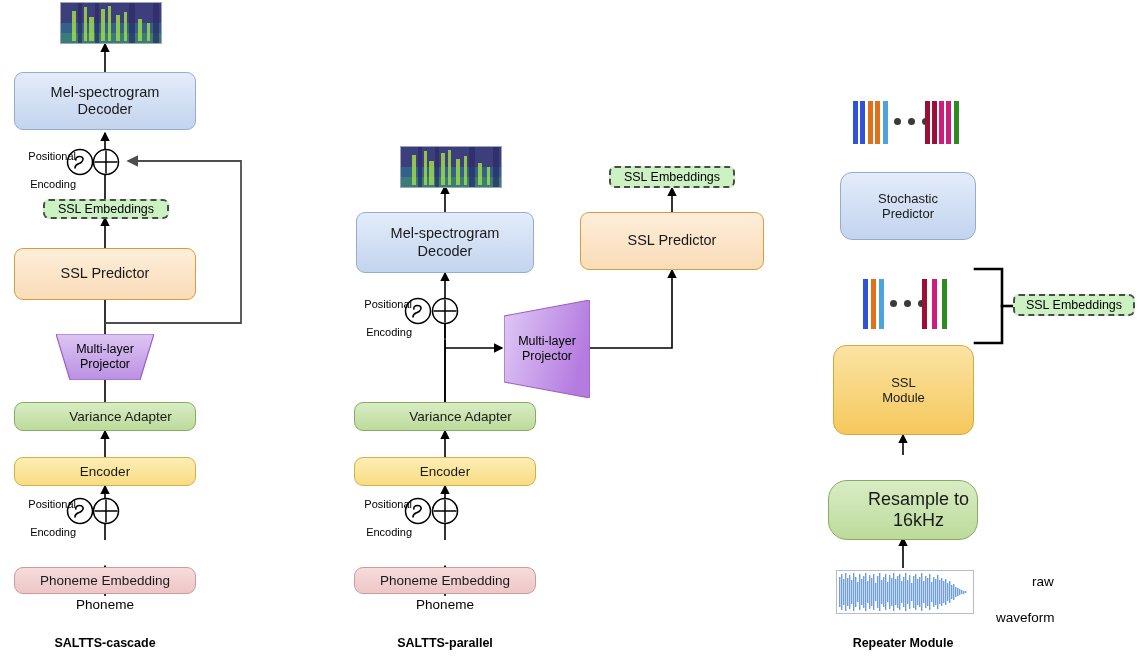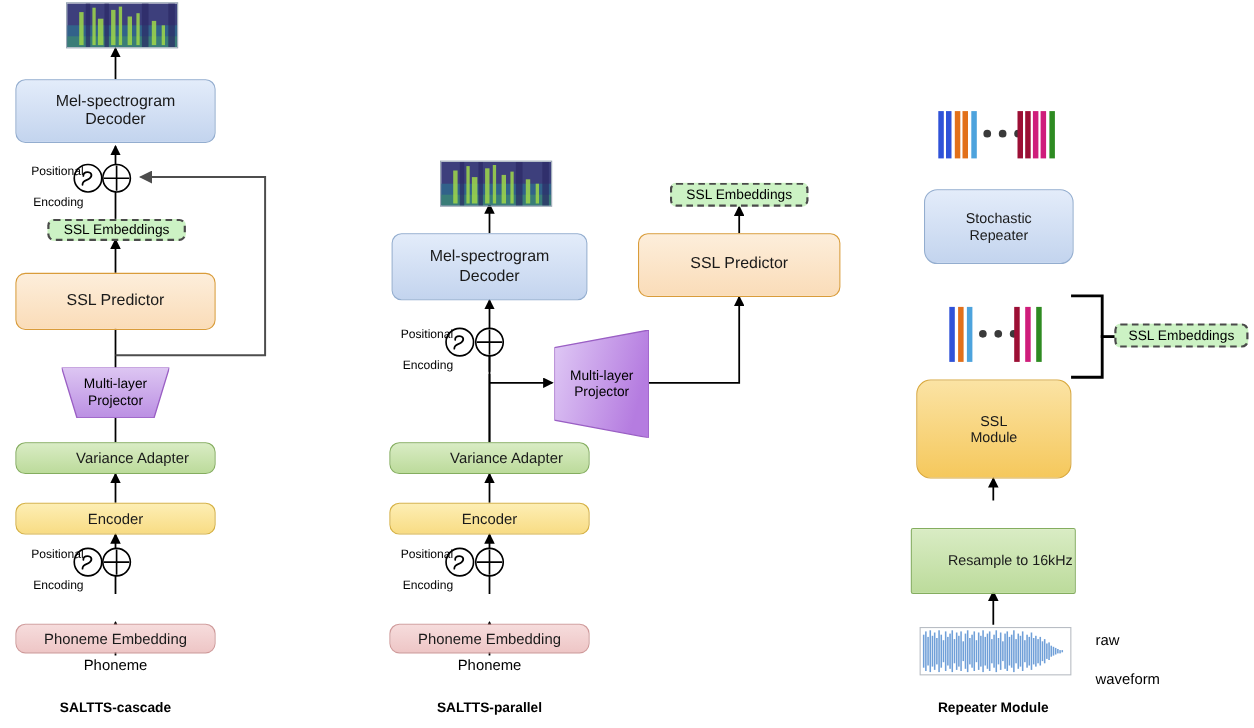--- a/index.html
+++ b/index.html
@@ -362,21 +362,21 @@
   <div class="bar" style="left:72px;width:5px;background:#9c0f35;"></div>
   <div class="bar" style="left:79px;width:5px;background:#9c0f35;"></div>
   <div class="bar" style="left:86px;width:5px;background:#cf1d7b;"></div>
   <div class="bar" style="left:93px;width:5px;background:#cf1d7b;"></div>
   <div class="bar" style="left:101px;width:5px;background:#2e8b22;"></div>
 </div>
 
 <div class="node blue" style="left:840px;top:172px;width:136px;height:68px;font-size:13px;border-radius:12px;">
   <span>
     <span style="display: block;">Stochastic</span>
-    <span style="display: block;">Repeater</span>
+    <span style="display: block;">Predictor</span>
   </span>
 </div>
 
 <div class="barsbox" style="left:863px;top:279px;width:90px;height:50px;">
   <div class="bar" style="left:0px;width:5px;background:#2f52d8;"></div>
   <div class="bar" style="left:8px;width:5px;background:#e2701a;"></div>
   <div class="bar" style="left:16px;width:5px;background:#4da3dd;"></div>
   <div class="dots" style="left:27px;top:21px;">
     <div class="dot"></div>
     <div class="dot"></div>
@@ -391,21 +391,21 @@
   <span>SSL Embeddings</span>
 </div>
 
 <div class="node yellowbig" style="left:833px;top:345px;width:141px;height:90px;font-size:13px;border-radius:13px;">
   <span>
     <span style="display: block;">SSL</span>
     <span style="display: block;">Module</span>
   </span>
 </div>
 
-<div class="node green" style="left:828px;top:480px;width:150px;height:60px;font-size:13px;border-radius:2px;">
+<div class="node green" style="left:828px;top:480px;width:150px;height:60px;font-size:18px;border-radius:19px;">
   <span>Resample to 16kHz</span>
 </div>
 
 <div class="wavebox" style="left:836px;top:570px;width:136px;height:42px;">
   <svg width="136" height="42" viewBox="0 0 136 42" preserveAspectRatio="none">
     <g fill="#6f9fd8">
       <rect x="2" y="6" width="1.4" height="30"></rect>
         <rect x="4" y="3" width="1.4" height="36"></rect>
       <rect x="6" y="8" width="1.4" height="26"></rect>
         <rect x="8" y="2" width="1.4" height="38"></rect>
@@ -467,19 +467,19 @@
         <rect x="120" y="17" width="1.4" height="8"></rect>
       <rect x="122" y="18" width="1.4" height="6"></rect>
         <rect x="124" y="19" width="1.4" height="4"></rect>
       <rect x="126" y="20" width="1.4" height="3"></rect>
         <rect x="128" y="20" width="1.4" height="2"></rect>
     </g>
   </svg>
 </div>
 
 <div class="txt" style="left:996px;top:573px;font-size:13.5px;line-height:1.35;">
-  <span style="display: block;">raw</span><br>
+  <span style="display: block; margin-left: 36px;">raw</span><br>
   <span style="display: block;">waveform</span>
 </div>
 
 <div class="txt ctr caption" style="left:903px;top:636px;">
   <span style="display: block;">Repeater Module</span>
 </div>
 
 </body></html>

